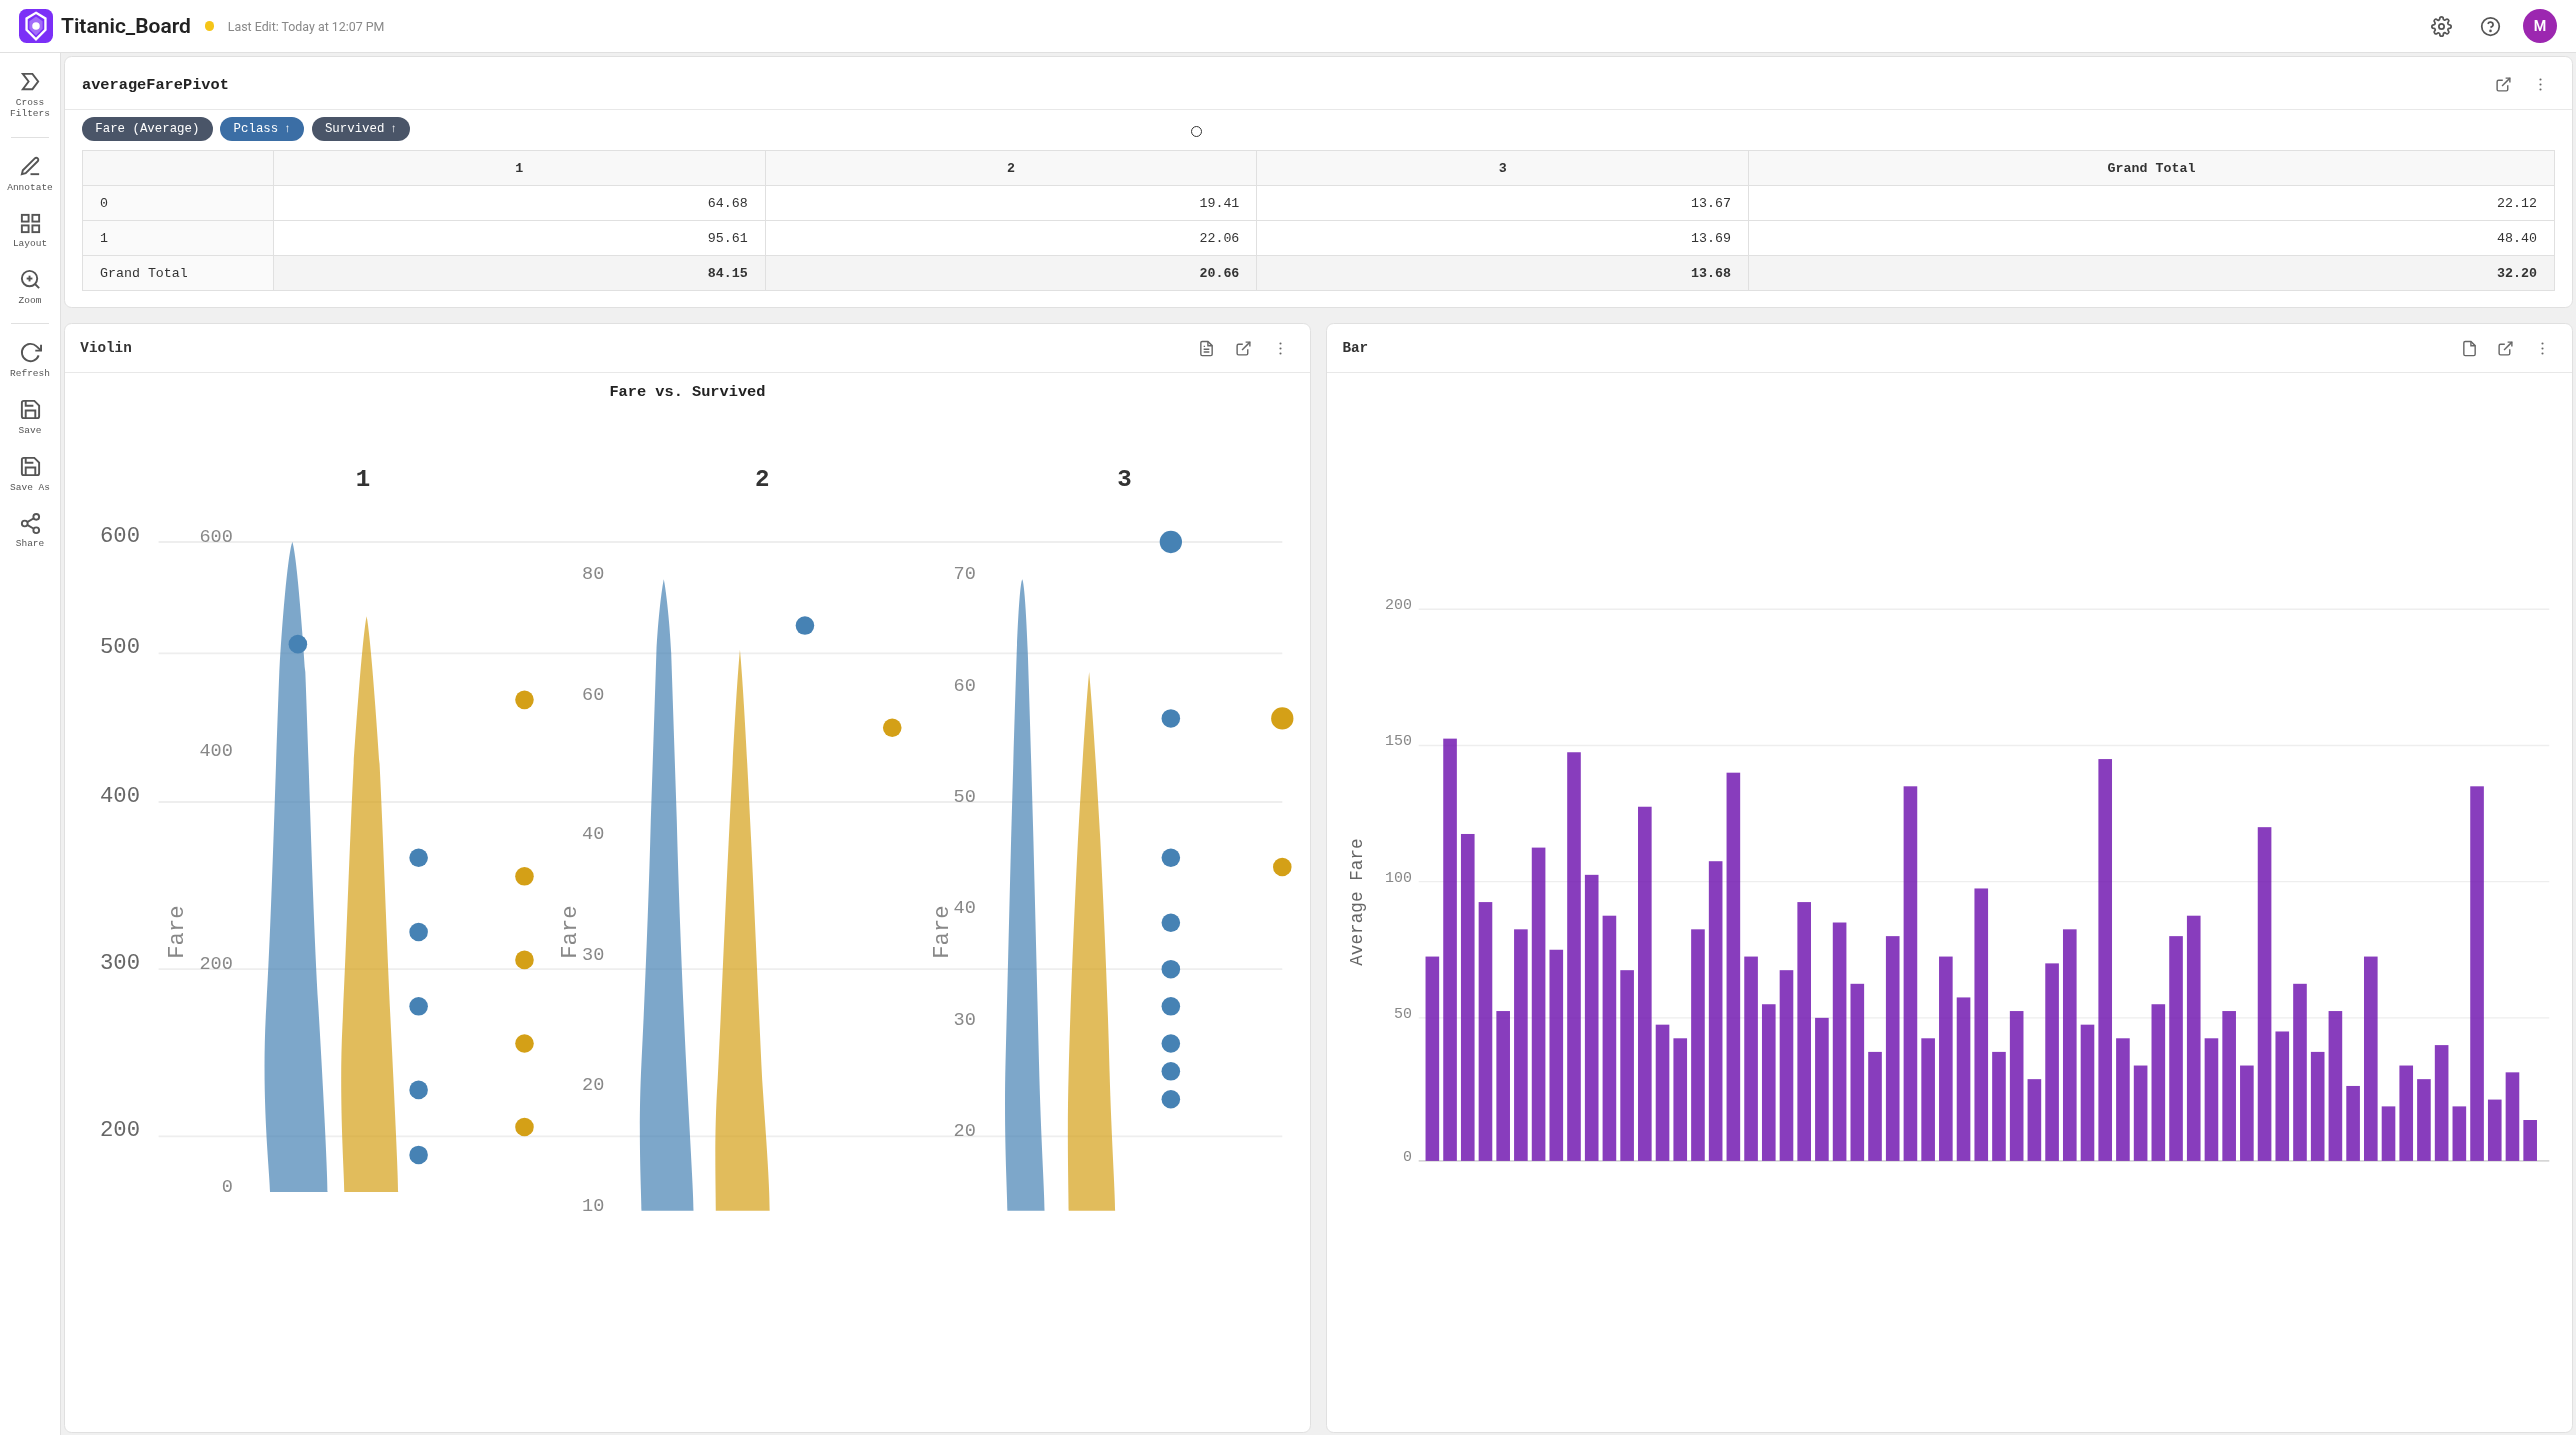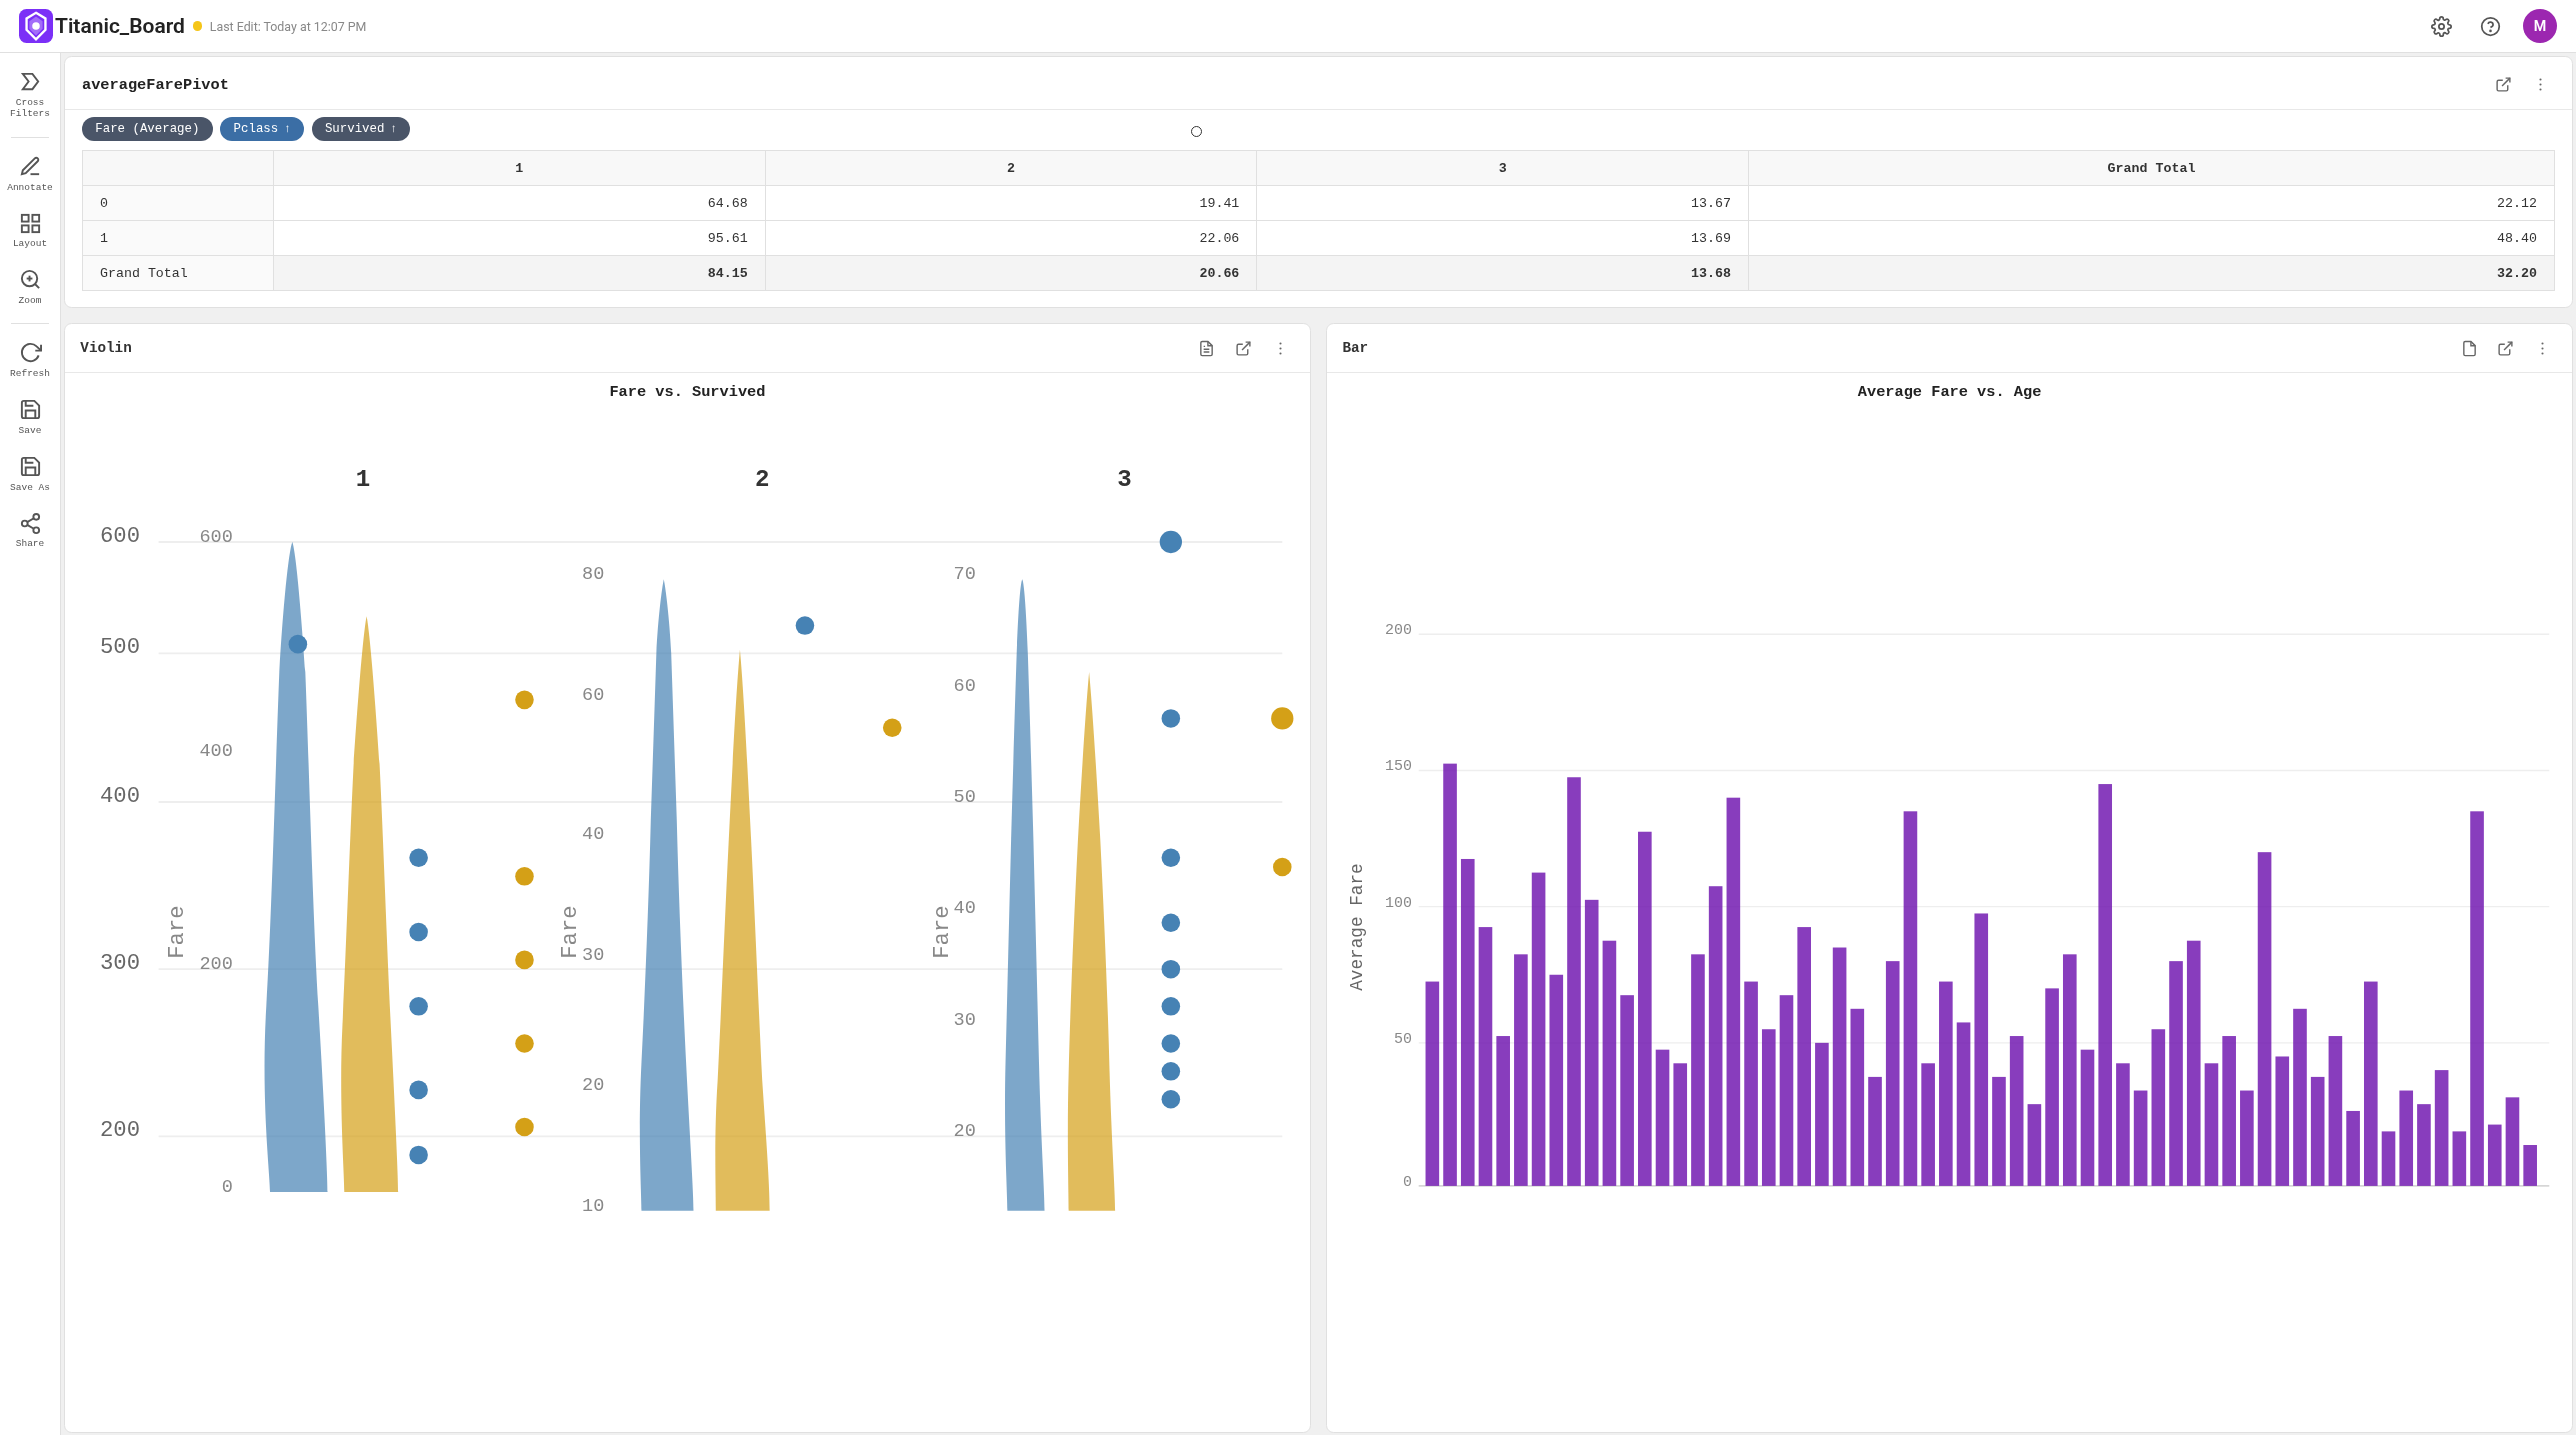--- a/index.html
+++ b/index.html
@@ -3,21 +3,21 @@
   <meta charset="utf-8">
   <style>
     * { box-sizing: border-box; margin: 0; padding: 0; }
     body { font-family: -apple-system, BlinkMacSystemFont, 'Segoe UI', Roboto, sans-serif; background: #f0f0f0; color: #333; overflow: hidden; width: 2576px; height: 1436px; }
 
     
     .topbar {
       display: flex; align-items: center; justify-content: space-between;
       height: 53px; background: #fff; border-bottom: 1px solid #e0e0e0; padding: 0 19px;
     }
-    .topbar-left { display: flex; align-items: center; gap: 2px; }
+    .topbar-left { display: flex; align-items: center; gap: 8px; }
     .logo-icon { width: 34px; height: 34px; }
     .board-title { font-size: 21px; font-weight: 600; color: #222; }
     .dot-indicator { width: 9.5px; height: 9.5px; border-radius: 50%; background: #f5c518; display: inline-block; margin: 0 5.7px; }
     .last-edit { font-size: 12.4px; color: #888; }
     .topbar-right { display: flex; align-items: center; gap: 15.3px; }
     .icon-btn { width: 34px; height: 34px; border-radius: 50%; display: flex; align-items: center; justify-content: center; cursor: pointer; color: #555; font-size: 19px; }
     .avatar { width: 34px; height: 34px; border-radius: 50%; background: #9c27b0; display: flex; align-items: center; justify-content: center; color: #fff; font-weight: 600; font-size: 14.3px; cursor: pointer; }
 
     
     .main-layout { display: flex; height: calc(1436px - 53px); font-family: Liberation Mono, monospace; }
@@ -404,21 +404,20 @@
             <div class="panel-action-btn">
               <svg width="17" height="17" viewBox="0 0 24 24" fill="currentColor">
                 <circle cx="12" cy="5" r="1.5"></circle>
                   <circle cx="12" cy="12" r="1.5"></circle>
                   <circle cx="12" cy="19" r="1.5"></circle>
               </svg>
             </div>
           </div>
         </div>
         <div class="chart-area">
-          <div class="chart-title">Average Fare vs. Age</div>
           
           <svg viewBox="0 0 900 520" style="width:100%;height:calc(100% - 29px);">
 
             <text x="18" y="270" font-size="13" fill="#666" transform="rotate(-90,18,270)" text-anchor="middle">Average Fare</text>
 
             <text x="55" y="55" font-size="11" fill="#888" text-anchor="end">200</text>
             <text x="55" y="155" font-size="11" fill="#888" text-anchor="end">150</text>
             <text x="55" y="255" font-size="11" fill="#888" text-anchor="end">100</text>
             <text x="55" y="355" font-size="11" fill="#888" text-anchor="end">50</text>
             <text x="55" y="460" font-size="11" fill="#888" text-anchor="end">0</text>

